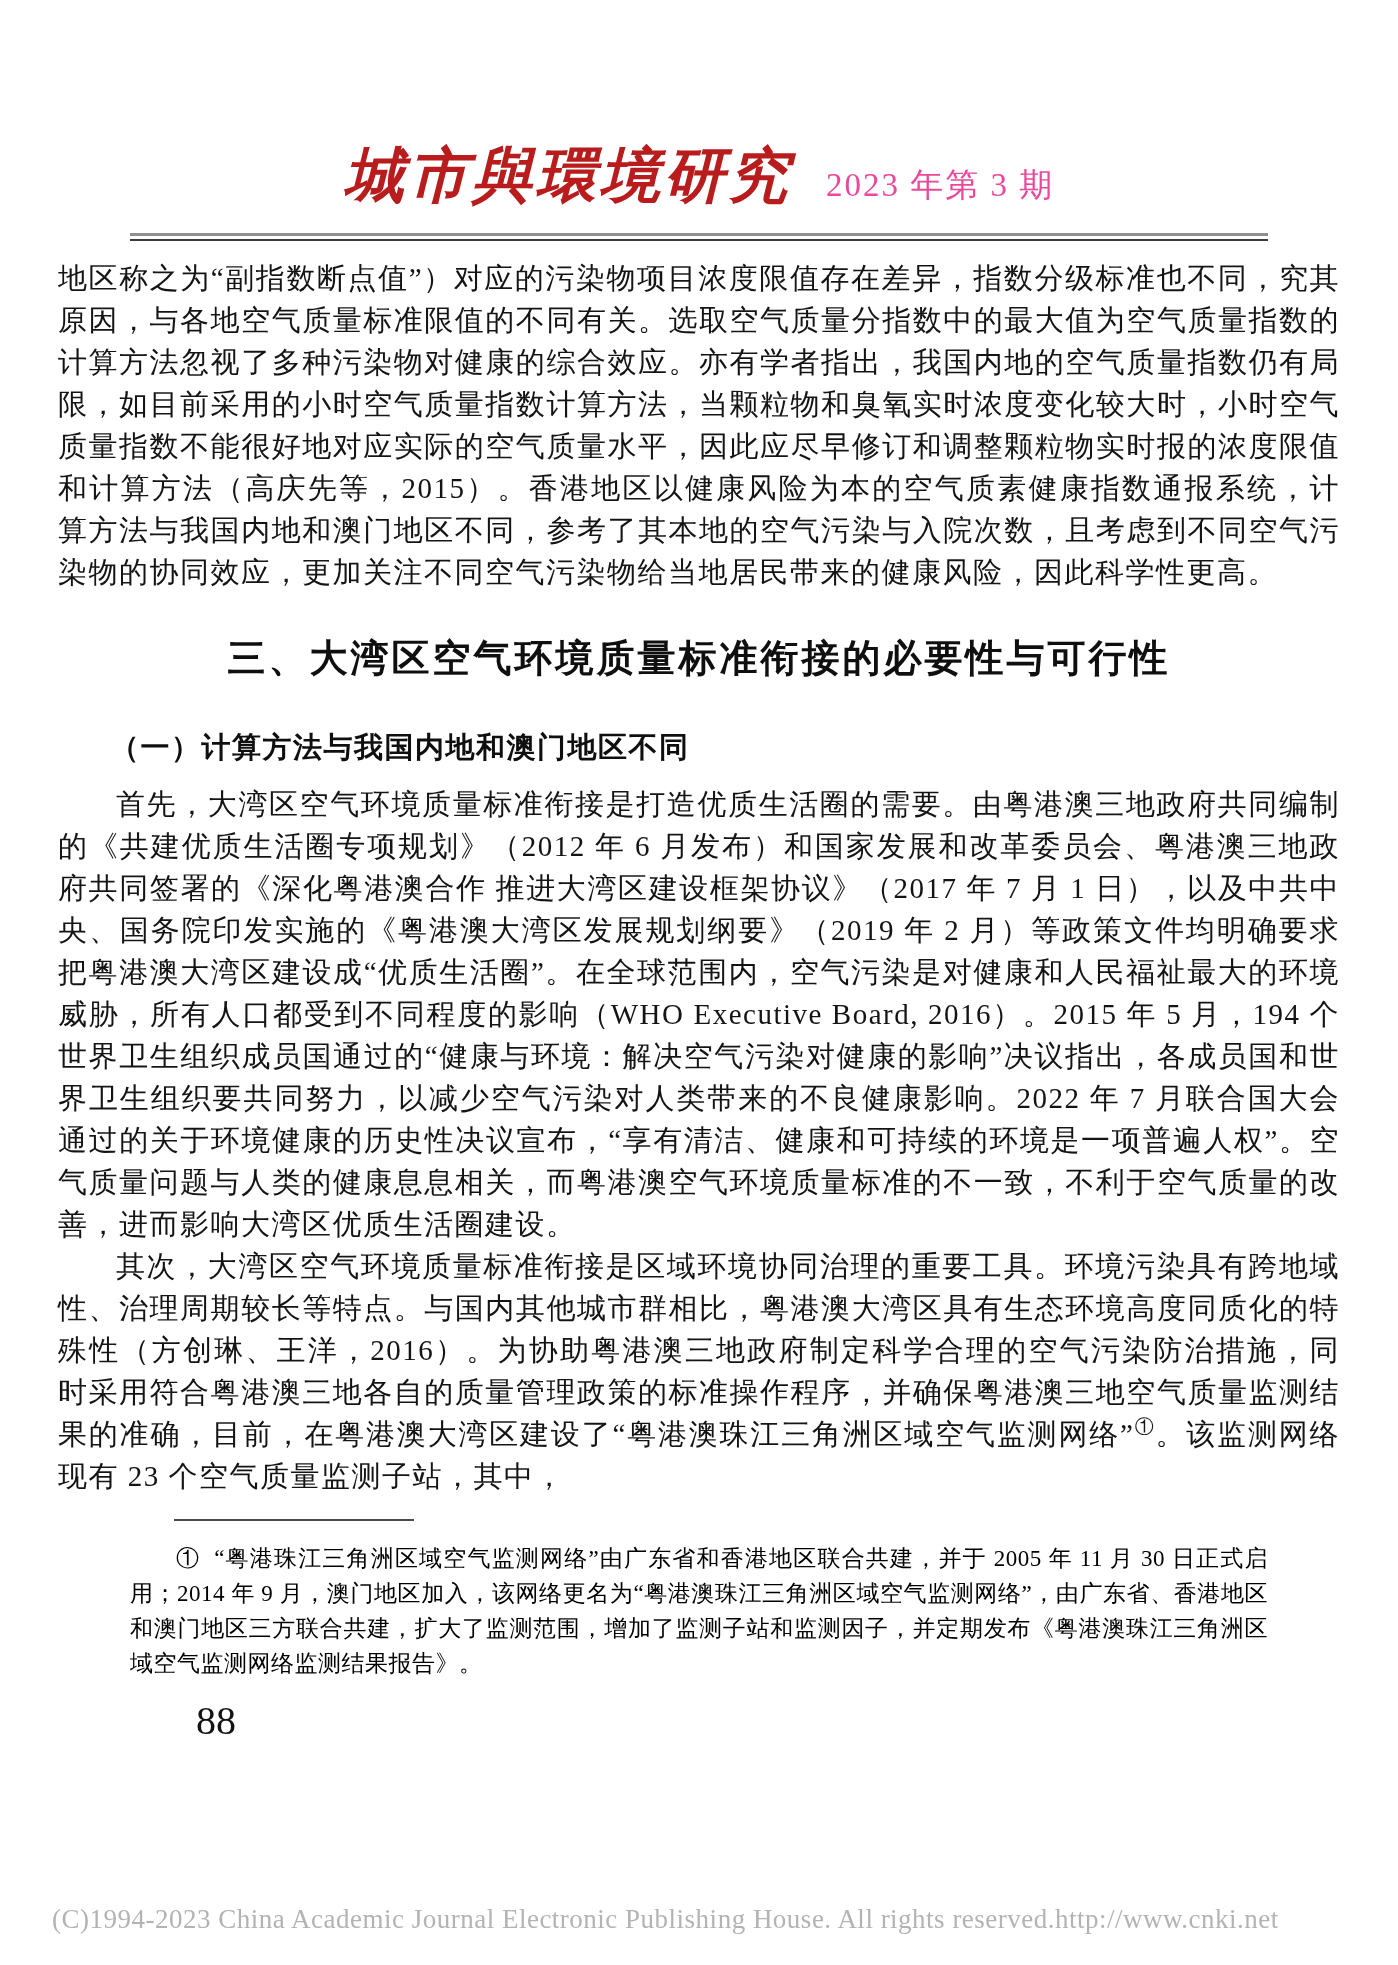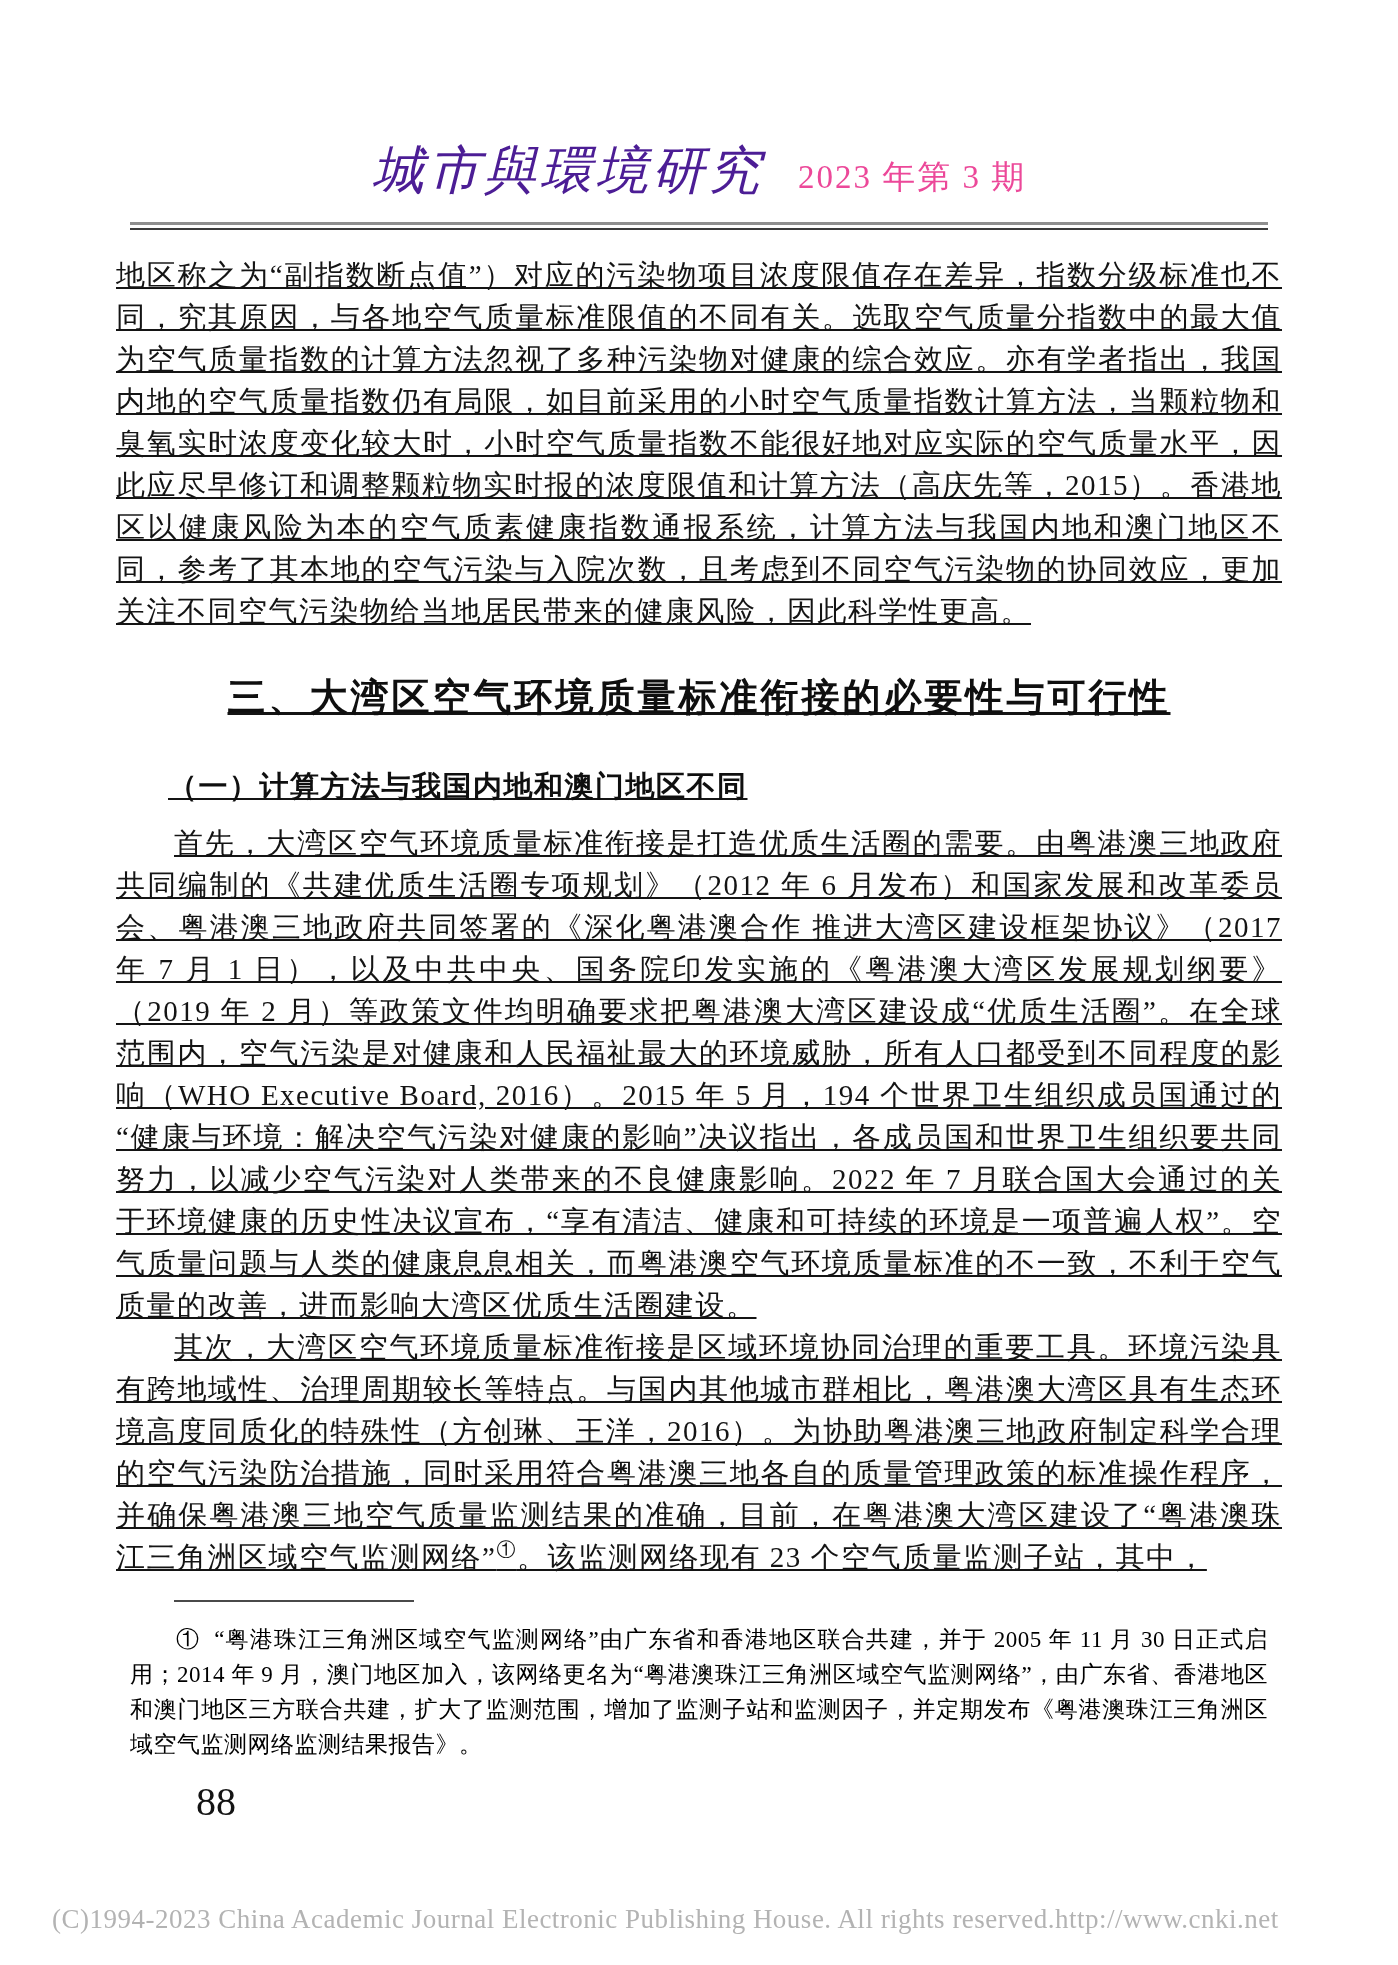--- a/index.html
+++ b/index.html
@@ -10,42 +10,41 @@
     font-family:"Liberation Serif", serif;
     color:#141414;
     overflow:hidden;
   }
   .page-header{
     margin-top:136px;
     text-align:center;
     white-space:nowrap;
   }
   .logo{
-    font-size:52px;
-    font-weight:normal;
+    font-size:60px;
+    font-weight:bold;
     font-style:italic;
     letter-spacing:4px;
-    color:#4c1d95;
+    color:#b91c1c;
   }
   .issue{
     font-size:33px;
     margin-left:34px;
     letter-spacing:2px;
     color:#ec4899;
   }
   .double-rule{
     margin:16px 130px 0 130px;
     height:3px;
     border-top:3px solid #8f8f8f;
     border-bottom:2px solid #3b3b3b;
   }
   .content{
-    margin:0 116px;
-    padding-top:24px;
-    text-decoration:underline;
+    margin:0 58px;
+    padding-top:16px;
   }
   .para{
     margin:0;
     font-size:29px;
     line-height:42px;
     letter-spacing:1.5px;
     text-align:justify;
     color:#141414;
   }
   .para.indent{text-indent:58px;}

